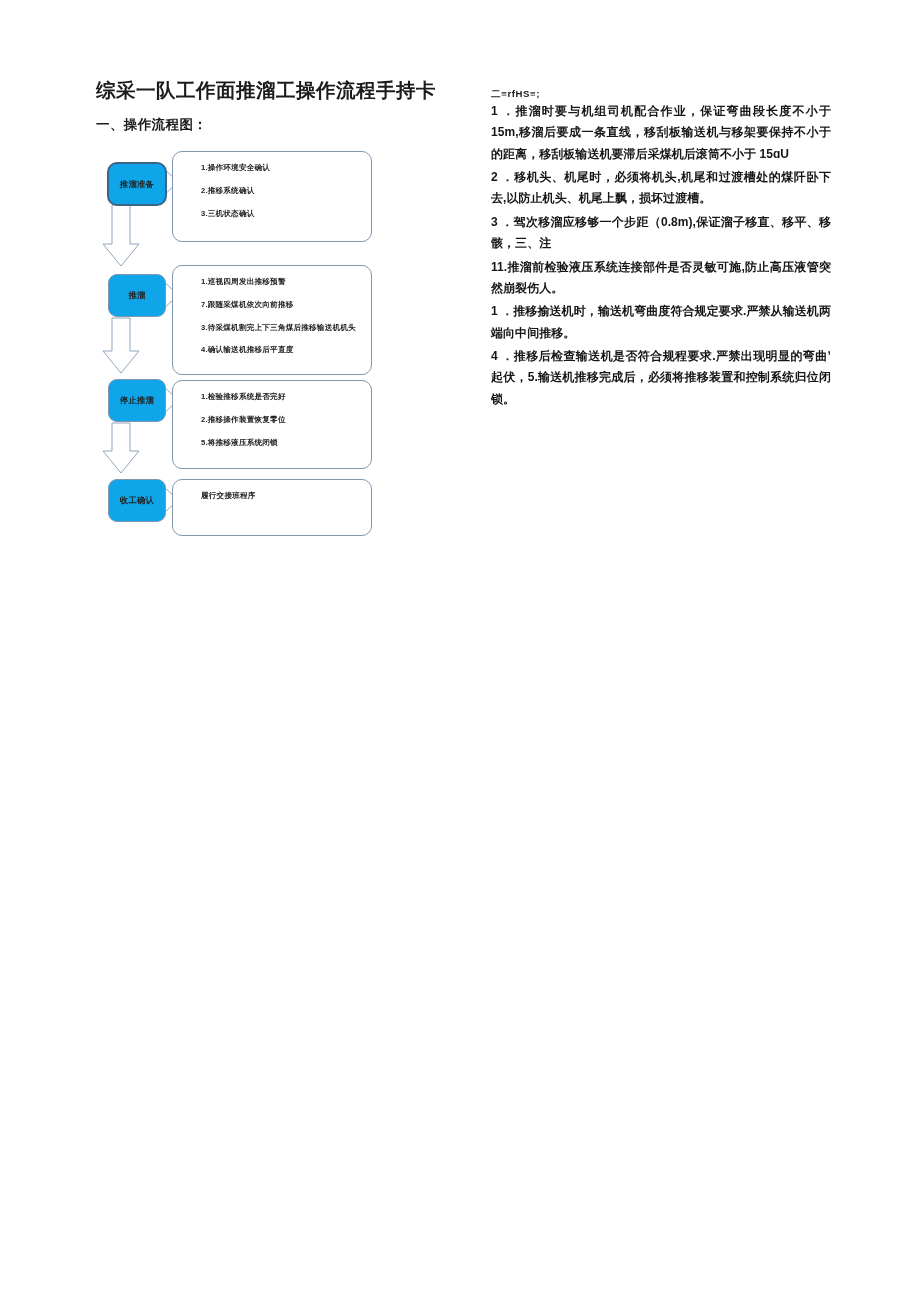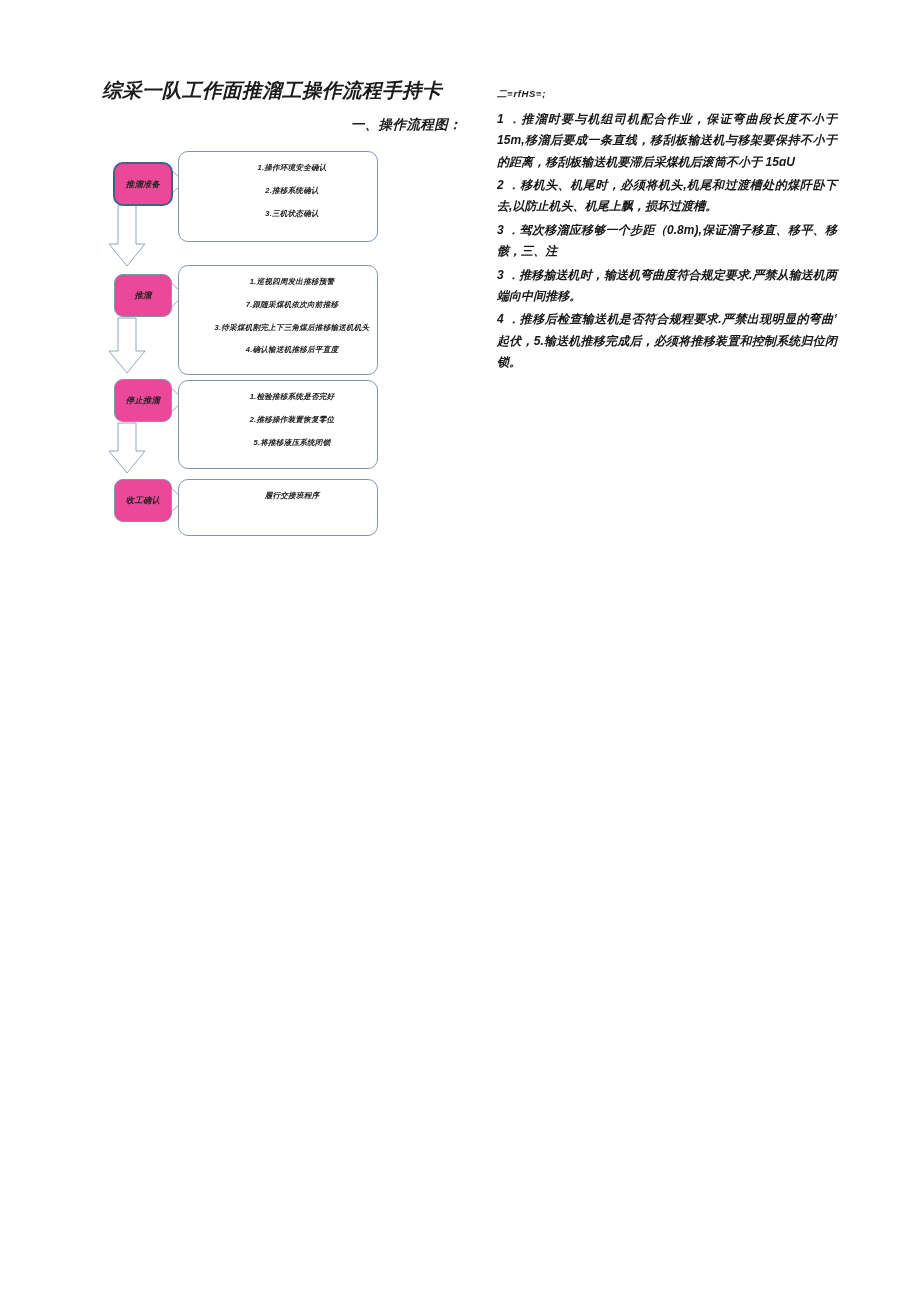--- a/index.html
+++ b/index.html
@@ -12,24 +12,23 @@
     width: 920px;
     height: 1301px;
     position: relative;
     font-family: "Liberation Sans", "DejaVu Sans", sans-serif;
     color: #1a1a1a;
     overflow: hidden;
   }
 
   .page {
     position: absolute;
-    left: 10px; top: 0;
+    left: 4px; top: 0;
     width: 816px;
     height: 1301px;
-    font-style: italic;
   }
 
   
   .left-col {
     position: absolute;
     left: 92px;
     top: 78px;
     width: 360px;
   }
 
@@ -41,21 +40,20 @@
     line-height: 1.25;
     white-space: nowrap;
   }
 
   .section-heading {
     margin-top: 14px;
     font-size: 13.5px;
     font-weight: 700;
     color: #1b1b1b;
     letter-spacing: 0.4px;
-    text-align: right;
   }
 
   
   .flow-wrap {
     position: relative;
     margin-top: 14px;
     width: 330px;
     height: 405px;
   }
 
@@ -63,42 +61,41 @@
     position: absolute;
     left: 0;
     top: 0;
   }
 
   .stage-box {
     position: absolute;
     box-sizing: border-box;
     border: 1px solid #8197b0;
     border-radius: 9px;
-    background: #ec4899;
+    background: #0ea5e9;
     display: flex;
     align-items: center;
     justify-content: center;
     font-size: 8.3px;
     font-weight: 700;
     color: #222;
     letter-spacing: 0.3px;
   }
   .stage-box.is-selected {
     border: 2.4px solid #3f6287;
     border-radius: 10px;
   }
 
   .detail-box {
     position: absolute;
     box-sizing: border-box;
     border: 1px solid #8197b0;
     border-radius: 10px;
     background: #ffffff;
     padding: 12px 0 10px 28px;
-    text-align: center;
   }
   .detail-line {
     font-size: 7.6px;
     font-weight: 700;
     color: #232323;
     letter-spacing: 0.2px;
     line-height: 1;
     margin-bottom: 15px;
   }
   .detail-line:last-child { margin-bottom: 0; }
@@ -108,21 +105,20 @@
     position: absolute;
     left: 487px;
     top: 88px;
     width: 340px;
   }
   .right-head {
     font-size: 9.6px;
     font-weight: 700;
     color: #1a1a1a;
     letter-spacing: 0.6px;
-    margin-bottom: 8px;
   }
   .right-para {
     font-size: 12px;
     font-weight: 700;
     color: #161616;
     line-height: 1.78;
     text-align: justify;
     margin: 0 0 2px 0;
     letter-spacing: 0.05px;
   }
@@ -192,17 +188,18 @@
 
     </div>
   </div>
 
   <div class="right-col">
     <div class="right-head">二≡rfHS≡;</div>
 
     <p class="right-para">1 ．推溜时要与机组司机配合作业，保证弯曲段长度不小于 15m,移溜后要成一条直线，移刮板输送机与移架要保持不小于的距离，移刮板输送机要滞后采煤机后滚筒不小于 15ɑU</p>
     <p class="right-para">2 ．移机头、机尾时，必须将机头,机尾和过渡槽处的煤阡卧下去,以防止机头、机尾上飘，损坏过渡槽。</p>
     <p class="right-para">3 ．驾次移溜应移够一个步距（0.8m),保证溜子移直、移平、移骸，三、注</p>
-    <p class="right-para">3 ．推移揄送机时，输送机弯曲度符合规定要求.严禁从输送机两端向中间推移。</p>
+    <p class="right-para">11.推溜前检验液压系统连接部件是否灵敏可施,防止高压液管突然崩裂伤人。</p>
+    <p class="right-para">1 ．推移揄送机时，输送机弯曲度符合规定要求.严禁从输送机两端向中间推移。</p>
     <p class="right-para">4 ．推移后检查输送机是否符合规程要求.严禁出现明显的弯曲ʼ起伏，5.输送机推移完成后，必须将推移装置和控制系统归位闭锁。</p>
   </div>
 
 </div>
 
 </body></html>

